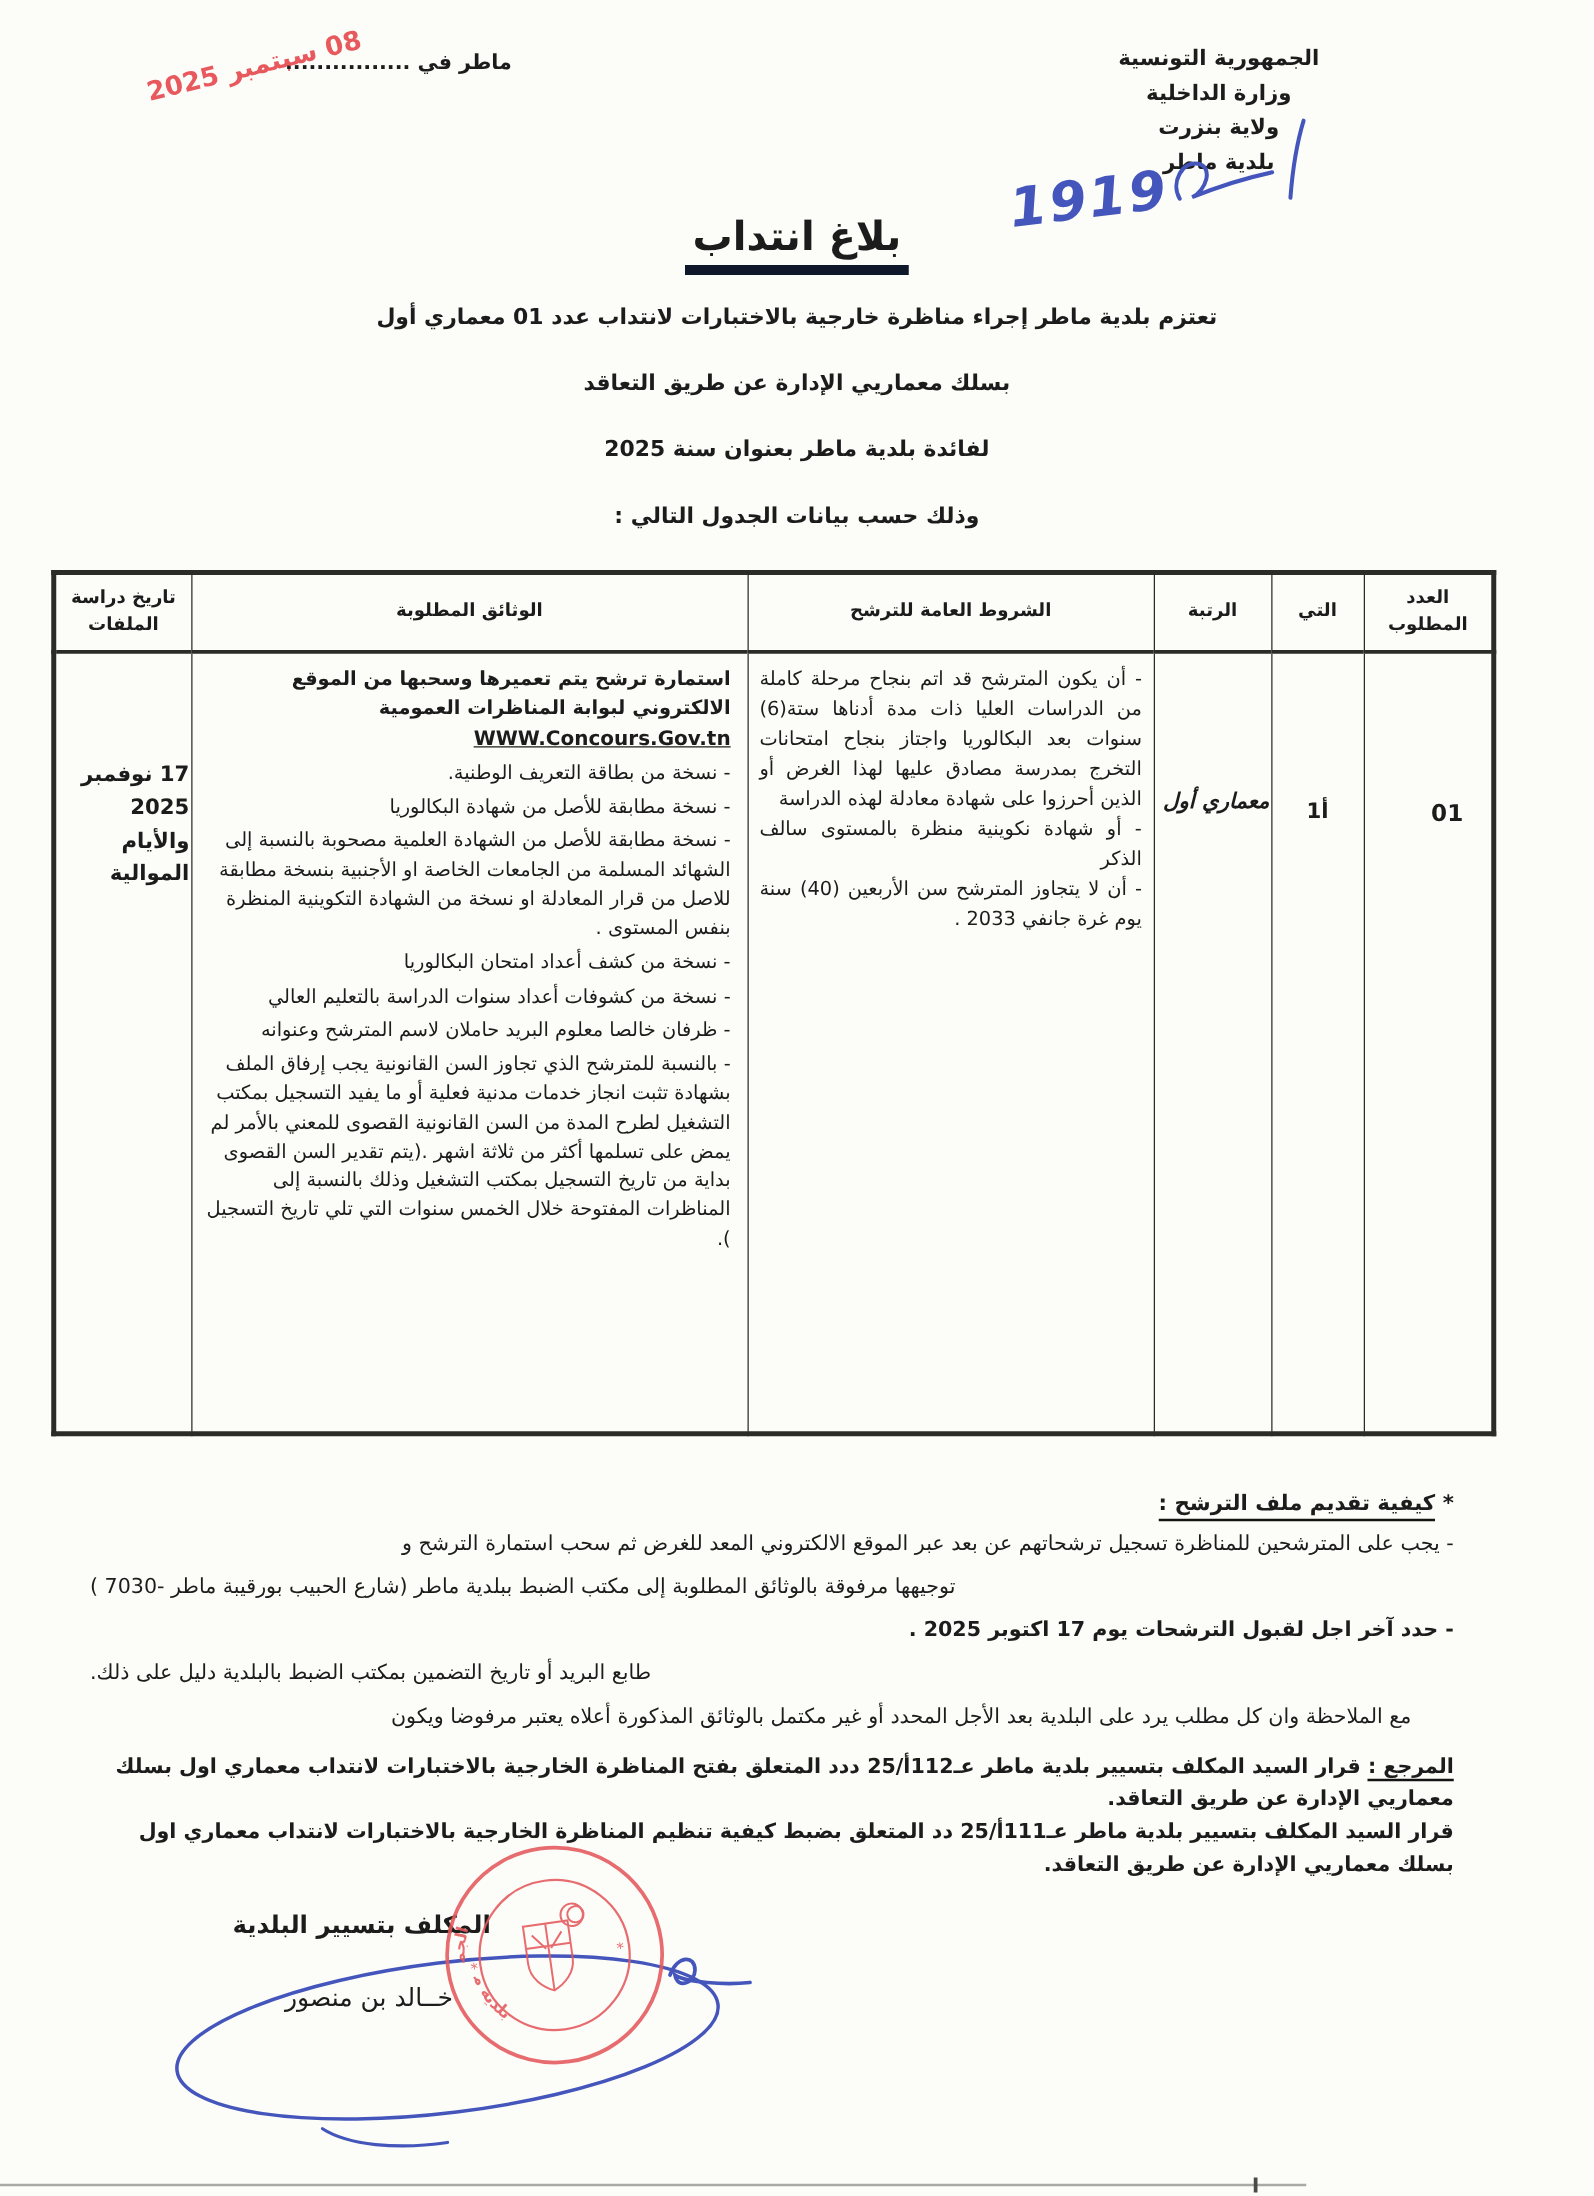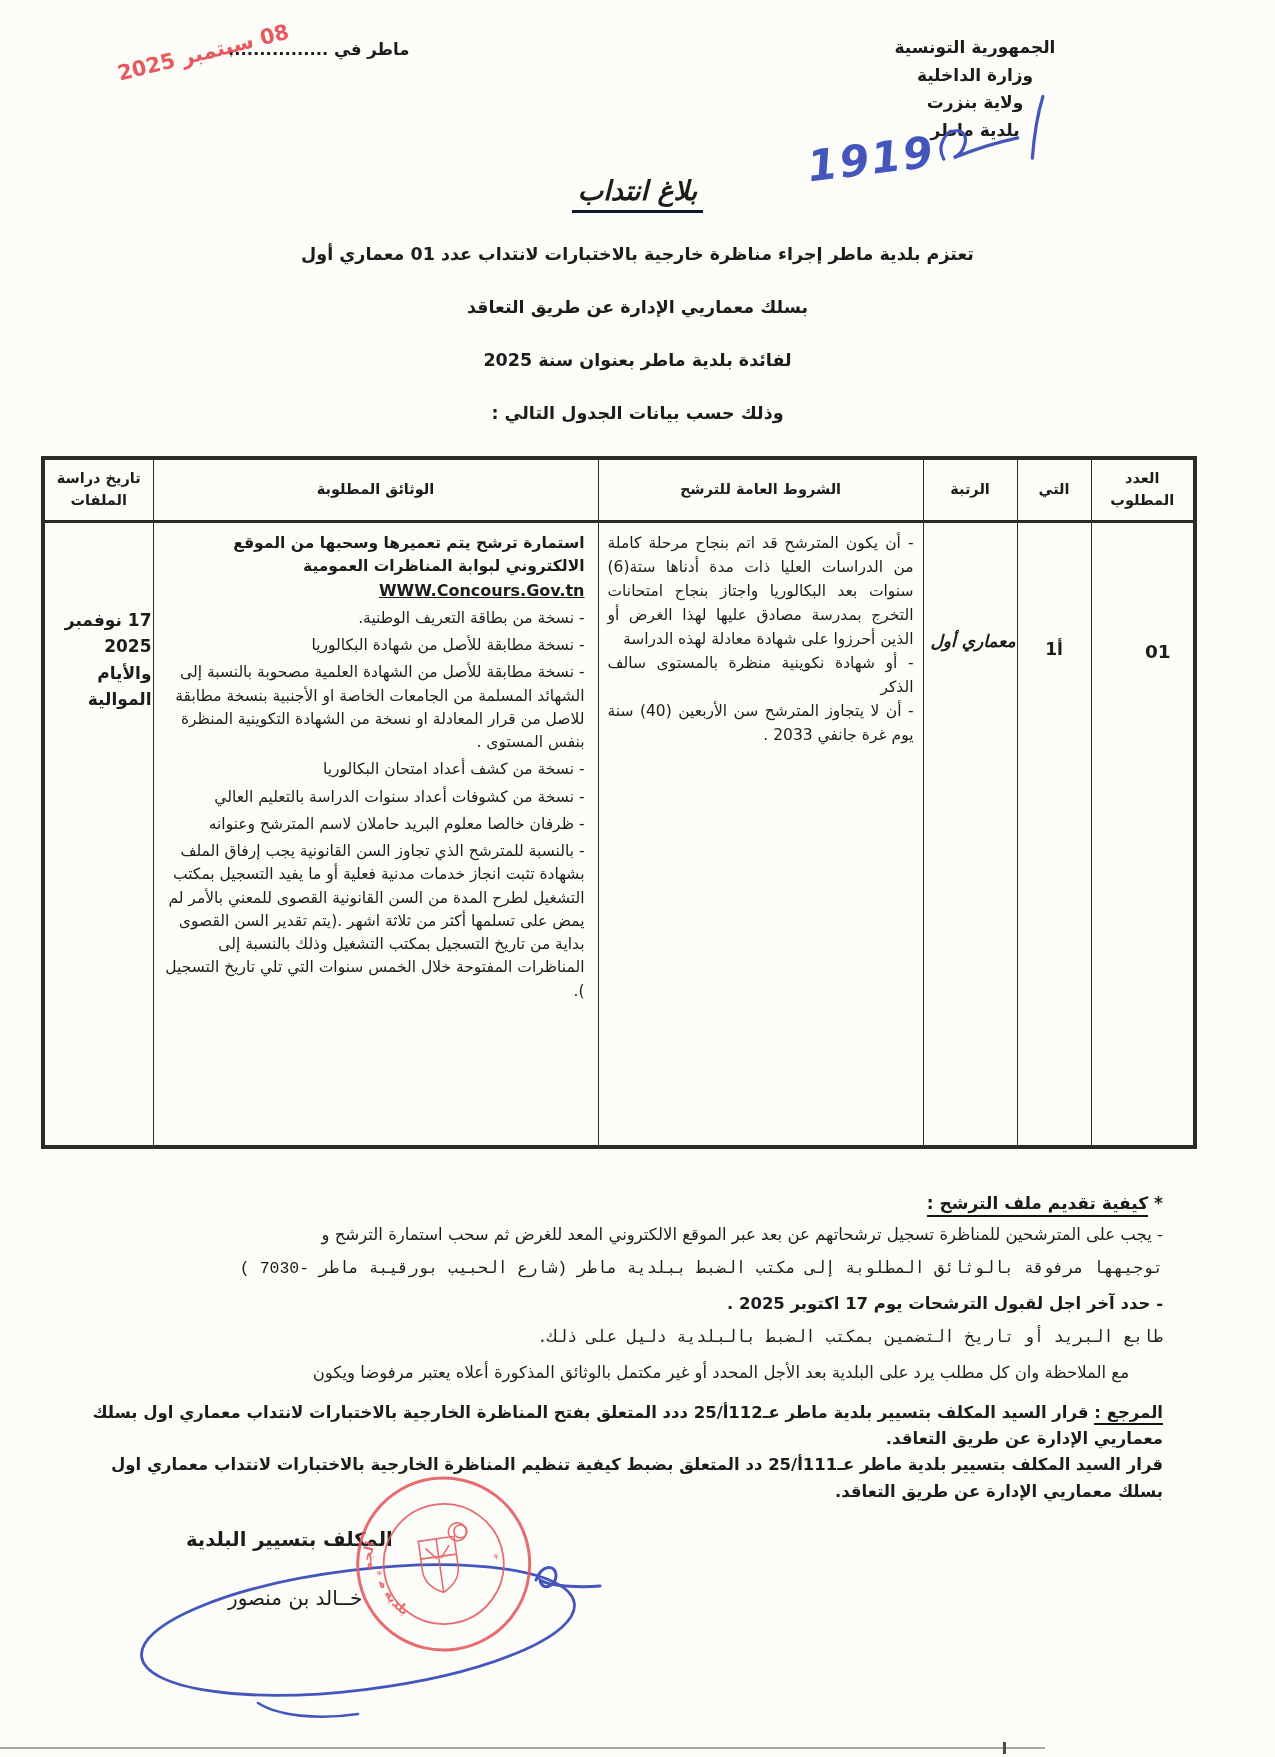--- a/index.html
+++ b/index.html
@@ -12,21 +12,21 @@
   .letterhead{position:absolute;top:34px;right:140px;width:320px;text-align:center;
     font-weight:bold;font-size:17px;line-height:1.62;}
   .place-date{position:absolute;top:40px;left:228px;font-weight:bold;font-size:16.5px;}
   .date-stamp{position:absolute;top:62px;left:118px;color:#e5484d;font-weight:bold;
     font-size:21px;letter-spacing:1.5px;transform:rotate(-14deg);transform-origin:left center;opacity:.9;}
   .handwritten{position:absolute;top:108px;left:806px;color:#4456bb;transform:rotate(-7deg);}
   .handwritten .digits{font-size:43px;font-style:italic;font-weight:bold;letter-spacing:2px;vertical-align:12px;}
   
   .content{position:absolute;top:170px;right:0;left:0;}
   .title{text-align:center;margin:0 0 36px;}
-  .title span{font-size:27px;font-weight:bold;border-bottom:3px solid #0f172a;padding:0 6px 4px;font-style:italic;}
+  .title span{font-size:32px;font-weight:bold;border-bottom:8px solid #0f172a;padding:0 6px 4px;}
   .intro p{margin:0 0 33px;text-align:center;font-weight:bold;font-size:17.5px;}
   
   table.jdwl{border-collapse:collapse;table-layout:fixed;width:1152px;margin:2px 78px 0 45px;
     border:4px solid #2b2b27;}
   table.jdwl th,table.jdwl td{border:1.5px solid #2b2b27;}
   table.jdwl th{border-bottom:3.5px solid #2b2b27;font-size:14.5px;font-weight:bold;
     padding:8px 3px;height:44px;vertical-align:middle;line-height:1.5;}
   table.jdwl td{vertical-align:top;}
   td.c-num{padding-top:118px;text-align:center;font-weight:bold;font-size:18.5px;padding-left:32px;}
   td.c-cat{padding-top:116px;text-align:center;font-weight:bold;font-size:17px;}
@@ -36,21 +36,21 @@
   td.c-docs{padding:5px 9px 138px 6px;font-size:15.5px;line-height:1.5;text-align:right;}
   td.c-docs p{margin:4px;}
   .docs-head{font-weight:bold;}
   .url{font-weight:bold;text-decoration:underline;direction:ltr;unicode-bidi:embed;font-size:16px;}
   td.c-date{padding-top:84px;text-align:right;font-weight:bold;font-size:17px;line-height:1.55;}
   
   .sect{padding:0 112px 0 72px;font-size:16.5px;}
   .howto-head{margin-top:44px;font-weight:bold;font-size:17px;}
   .howto-head .hh{border-bottom:2.5px solid #141414;padding-bottom:2px;}
   .p-line{margin-top:9px;line-height:1.55;}
-  .center{text-align:right;font-family:Liberation Mono, monospace;}
+  .center{text-align:left;}
   .bold{font-weight:bold;}
   .indent{text-indent:34px;}
   .ref-label{font-weight:bold;border-bottom:2.5px solid #141414;padding-bottom:1px;}
   .refs{margin-top:14px;line-height:1.6;}
   
   .sig-title{position:absolute;top:1528px;left:186px;font-weight:bold;font-size:19.5px;}
   .sig-name{position:absolute;top:1586px;left:228px;font-weight:normal;font-size:20px;letter-spacing:.5px;}
   .sig-ellipse{position:absolute;top:1538px;left:108px;}
   .stamp{position:absolute;top:1472px;left:352px;transform:rotate(-8deg);opacity:.88;}
   .scan-line{position:absolute;bottom:8px;left:0;width:1045px;height:0;

